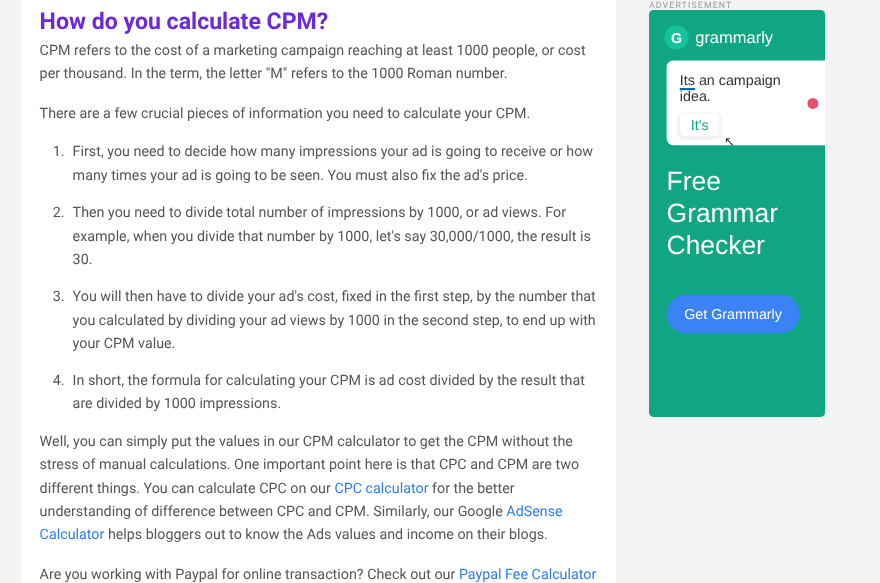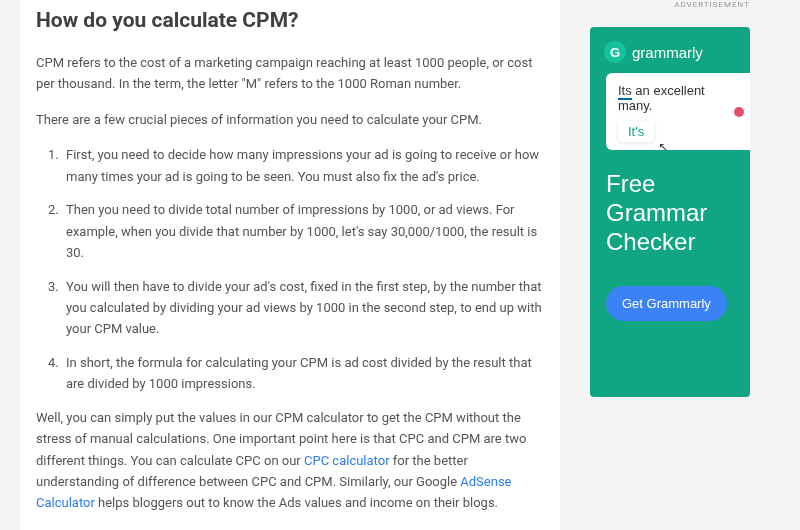--- a/index.html
+++ b/index.html
@@ -1,26 +1,26 @@
 <!DOCTYPE html>
 <html><head>
 <meta charset="utf-8">
 <style>
   * { box-sizing: border-box; margin: 0; padding: 0; }
   body { font-family: -apple-system, BlinkMacSystemFont, "Segoe UI", Roboto, Arial, sans-serif; background: #f4f4f4; color: #333; }
   .container { display: flex; gap: 30px; padding: 0 20px; background: #f4f4f4; }
   .left-col { flex: 0 0 540px; }
   .article { background: #fff; padding: 0 16px 20px 16px; border-radius: 2px; }
-  .article h2 { font-size: 21px; font-weight: 700; color: #404040; padding-top: 8px; margin-bottom: 20px; }
+  .article h2 { font-size: 21px; font-weight: 700; color: #6d28d9; padding-top: 8px; margin-bottom: 4px; }
   .article p { font-size: 13px; line-height: 1.65; color: #555; margin-bottom: 14px; }
   .article ol { list-style: decimal; padding-left: 26px; margin-bottom: 0; }
   .article ol li { font-size: 13px; line-height: 1.65; color: #555; margin-bottom: 12px; padding-left: 4px; }
   .article a { color: #2b7de9; text-decoration: none; }
   .right-col { flex: 0 0 160px; padding-top: 0; }
-  .ad-label { font-size: 8px; letter-spacing: 1px; color: #999; text-align: right; margin-bottom: 18px; }
+  .ad-label { font-size: 8px; letter-spacing: 1px; color: #999; text-align: left; margin-bottom: 0; }
   .ad-box { background: #11a683; color: #fff; border-radius: 4px; overflow: hidden; font-family: Arial, sans-serif; height: 370px; position: relative; }
   .ad-header { display: flex; align-items: center; gap: 6px; padding: 14px 0 10px 14px; }
   .ad-gicon { width: 22px; height: 22px; border-radius: 50%; background: #15c39a; display: flex; align-items: center; justify-content: center; font-weight: 700; font-size: 13px; color:#fff; }
   .ad-brand { font-size: 15px; font-weight: 400; }
   .ad-card { background: #fff; color: #333; margin: 0 0 10px 16px; border-radius: 6px 0 0 6px; padding: 10px 12px 8px 12px; font-size: 13px; position: relative; }
   .ad-card .underline { border-bottom: 2px solid #0369a1; }
   .ad-tip { margin-top: 8px; display: inline-block; background: #fff; box-shadow: 0 1px 4px rgba(0,0,0,0.12); border-radius: 4px; padding: 3px 10px; color: #11a683; font-size: 13px; position: relative; }
   .ad-cursor { position: absolute; right: -14px; bottom: -12px; font-size: 12px; color: #333; }
   .ad-dot { position: absolute; right: 6px; top: 50%; transform: translateY(-50%); width: 10px; height: 10px; border-radius: 50%; background: #e84e6b; }
   .ad-headline { padding: 10px 24px 0 16px; font-size: 24px; font-weight: 400; line-height: 1.2; }
@@ -53,21 +53,21 @@
     </div>
 
     <div class="right-col">
       <div class="ad-label">ADVERTISEMENT</div>
       <div class="ad-box">
         <div class="ad-header">
           <div class="ad-gicon">G</div>
           <div class="ad-brand">grammarly</div>
         </div>
         <div class="ad-card">
-          <span class="underline">Its</span><span> an excellent many.</span>
+          <span class="underline">Its</span><span> an campaign idea.</span>
           <div class="ad-dot"></div>
           <div>
             <span class="ad-tip">
               <span>It's</span>
               <span class="ad-cursor">↖</span>
             </span>
           </div>
         </div>
         <div class="ad-headline">Free Grammar Checker</div>
         <div class="ad-cta">Get Grammarly</div>

